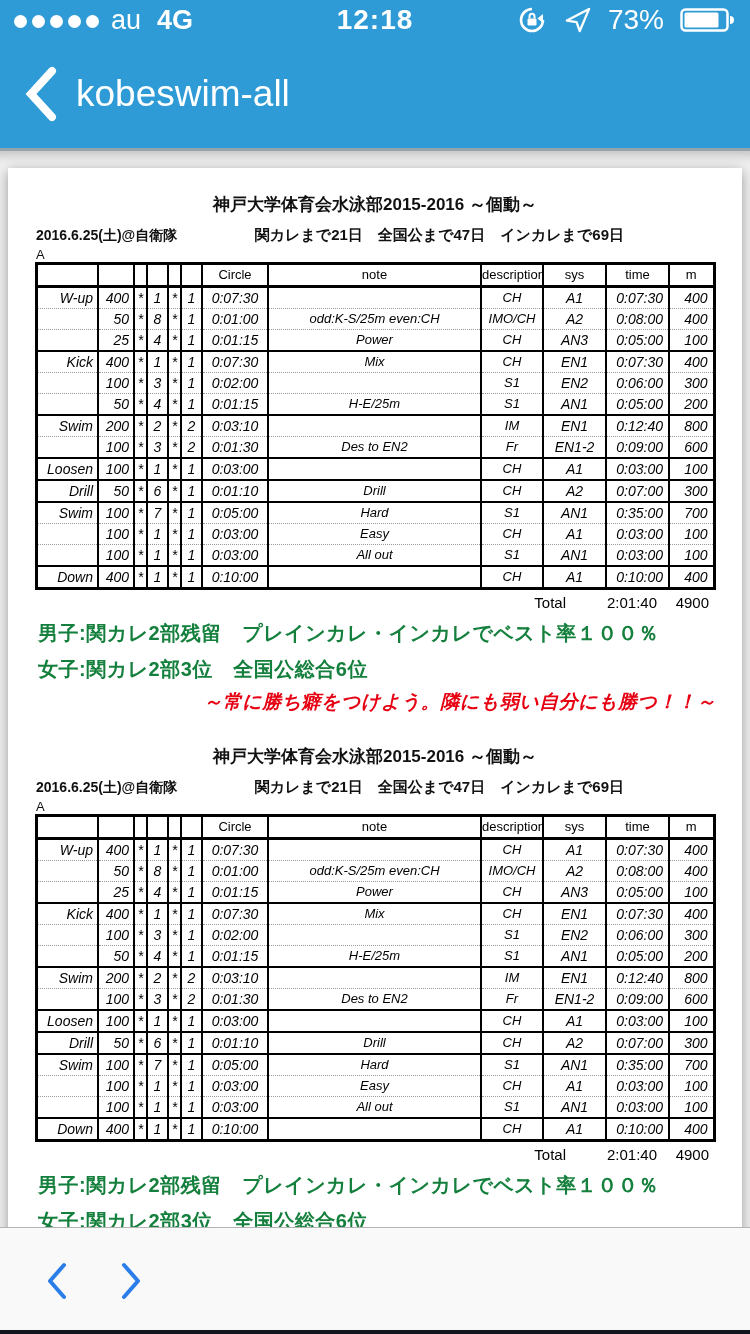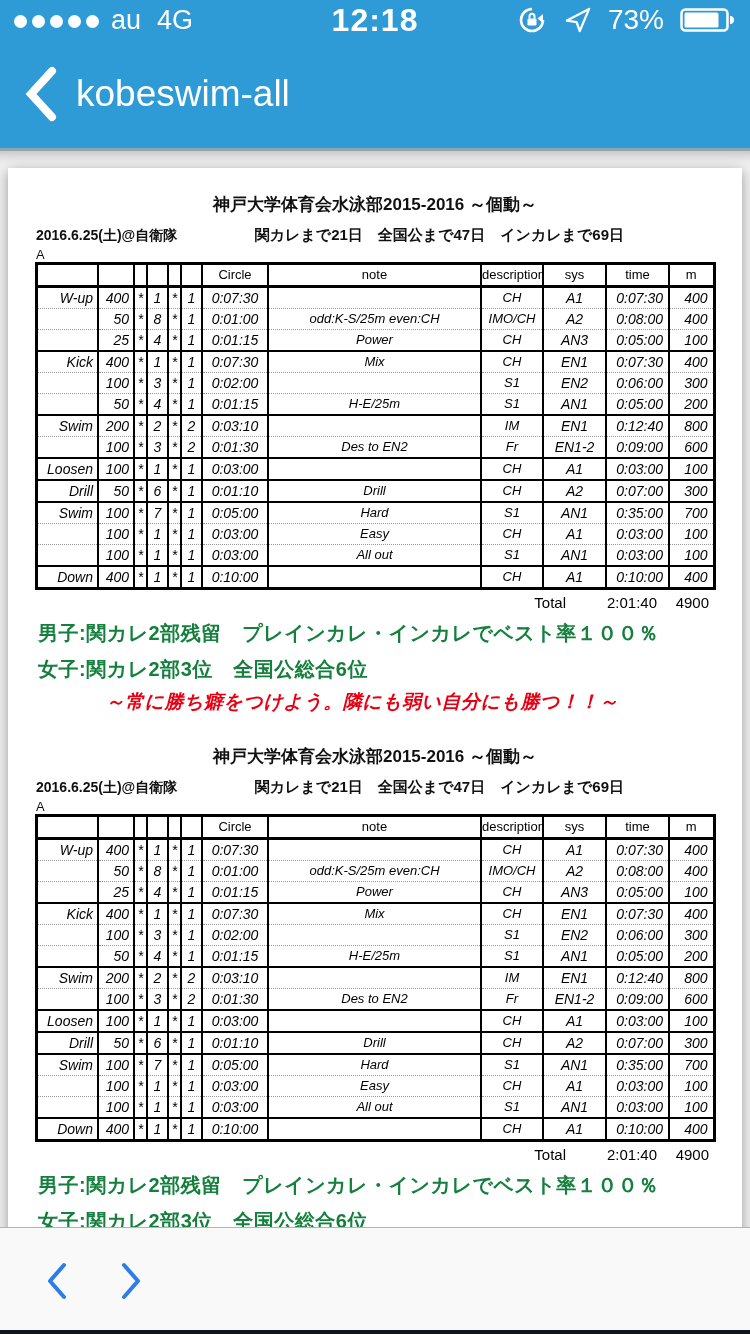--- a/index.html
+++ b/index.html
@@ -11,24 +11,24 @@
   }
   
   .status-bar{
     position:absolute;top:0;left:0;width:100%;height:40px;
     background:#2e9bd6;color:#fff;display:flex;align-items:center;
     padding:0 14px;box-sizing:border-box;font-size:27px;z-index:5;
   }
   .sig-dots{display:flex;gap:5px;align-items:center;margin-top:2px;}
   .sig-dots i{width:13px;height:13px;border-radius:50%;background:#fff;display:block;}
   .carrier{margin-left:12px;}
-  .network{margin-left:16px;}
+  .network{margin-left:16px;font-weight:bold;}
   .clock{
     position:absolute;left:0;right:0;text-align:center;
-    font-weight:700;font-size:32px;letter-spacing:1px;pointer-events:none;
+    font-weight:700;font-size:28px;letter-spacing:1px;pointer-events:none;
   }
   .sb-right{margin-left:auto;display:flex;align-items:center;gap:16px;}
   .sb-right svg{display:block;}
   .pct{font-size:28px;}
   
   .nav-bar{
     position:absolute;top:40px;left:0;width:100%;height:108px;
     background:#2e9bd6;border-bottom:3px solid #94a4ad;box-sizing:content-box;
     display:flex;align-items:center;padding-left:24px;z-index:5;
   }
@@ -75,21 +75,21 @@
     width:678px;margin:4px auto 0;display:flex;justify-content:flex-end;
     font-size:15px;color:#000;align-items:baseline;
   }
   .total-label{margin-right:28px;}
   .total-time{width:63px;text-align:right;margin-right:2px;}
   .total-m{width:50px;text-align:right;padding-right:5px;}
   .result-line{font-size:20px;font-weight:600;color:#15803d;margin:9px 24px 0 30px;letter-spacing:0.5px;}
   .result-line.second{}
   .slogan{
     font-size:19px;font-weight:700;font-style:italic;color:#e60012;
-    text-align:center;margin:6px 26px 0 0;letter-spacing:0.5px;
+    text-align:right;margin:6px 26px 0 0;letter-spacing:0.5px;
   }
   
   .toolbar{
     position:absolute;bottom:0;left:0;width:100%;height:107px;
     background:#f9f9f9;border-top:1px solid #b3b3b3;box-sizing:border-box;
     display:flex;align-items:center;padding-left:40px;gap:40px;z-index:5;
   }
   .tb-btn{display:flex;align-items:center;justify-content:center;width:34px;height:50px;cursor:pointer;}
   .bottom-edge{position:absolute;bottom:0;left:0;width:100%;height:4px;background:#11161d;z-index:6;}
 </style>

